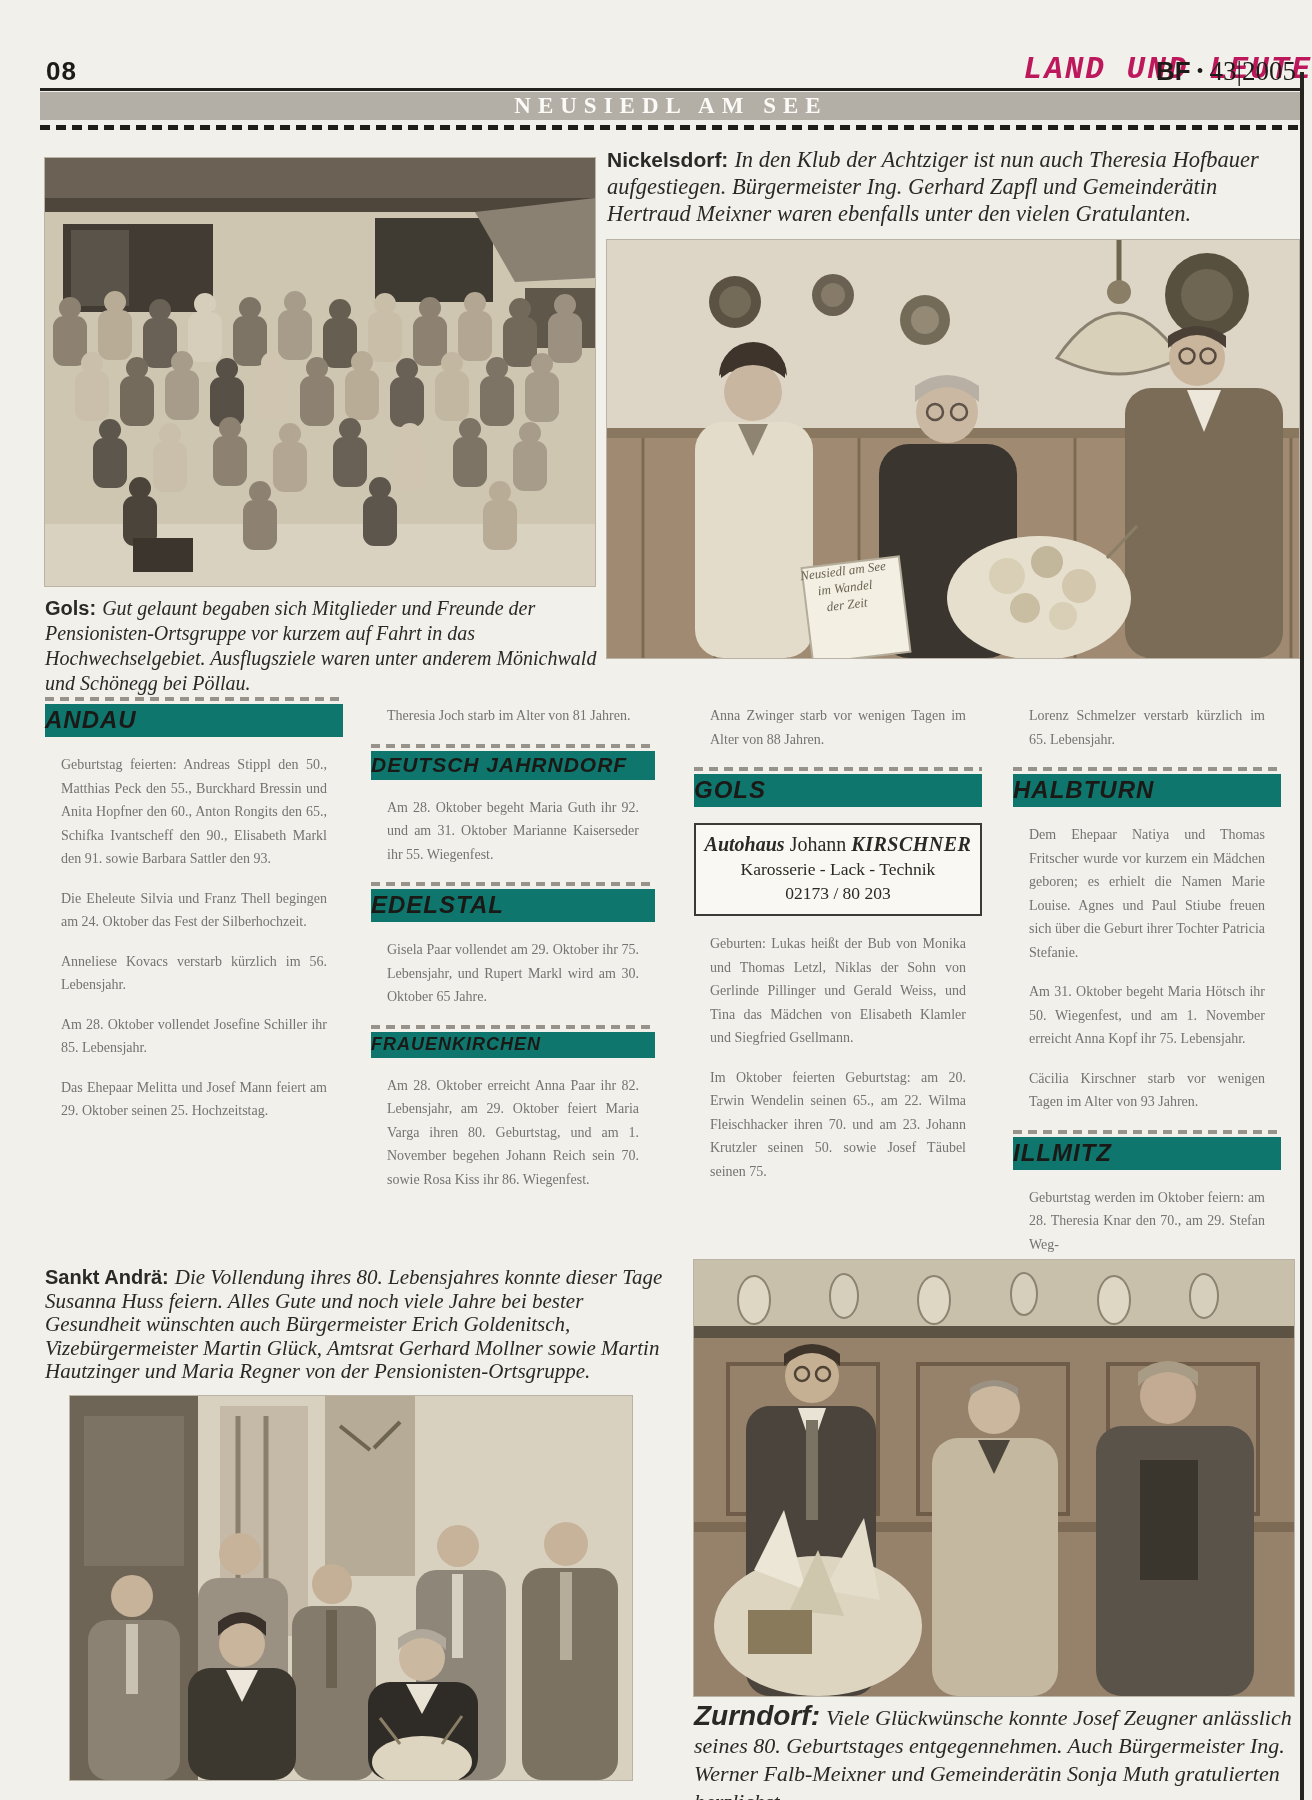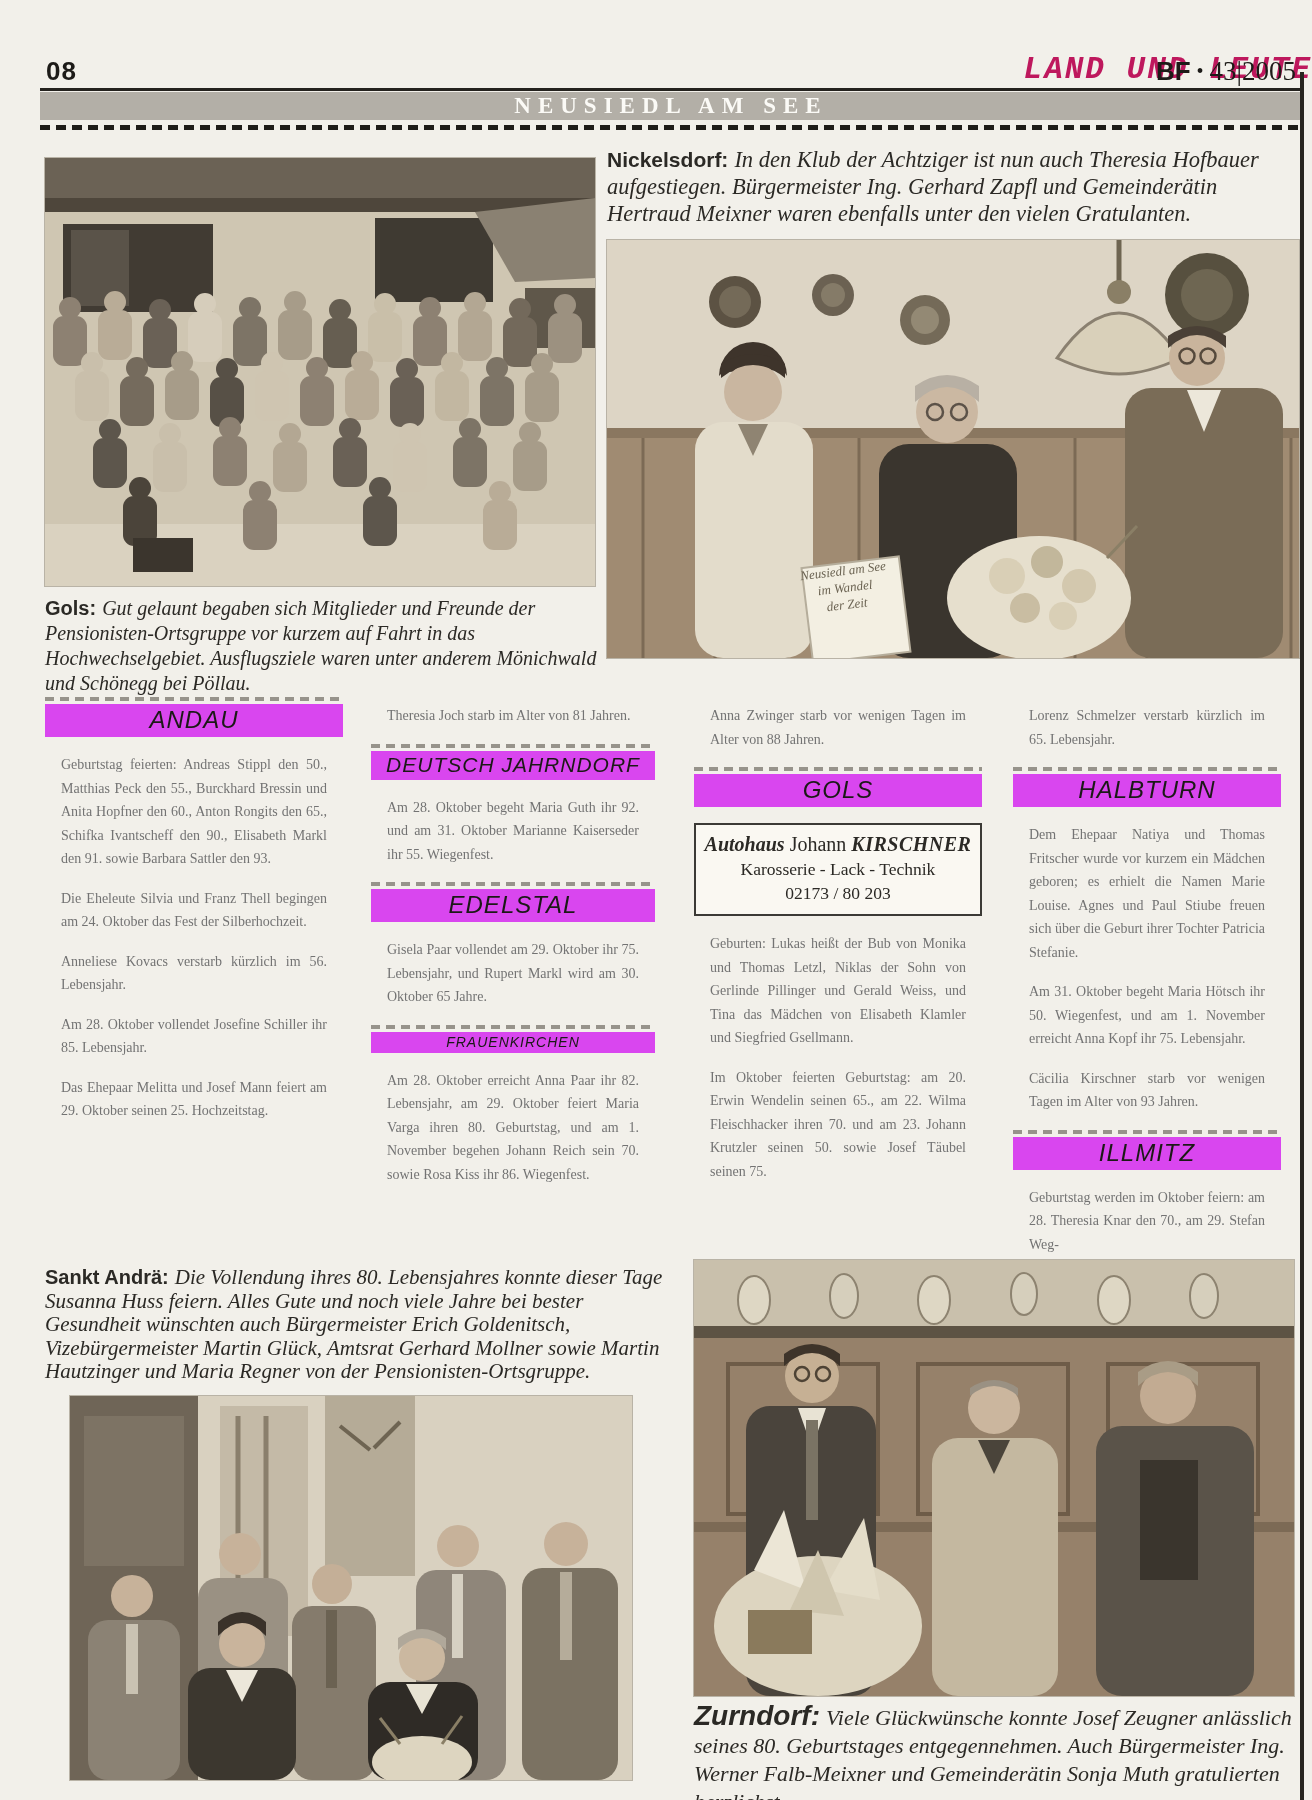--- a/index.html
+++ b/index.html
@@ -38,22 +38,22 @@
   .cap-sa{left:45px;top:1266px;width:622px;font-size:21px;line-height:23.5px;}
   .cap-sa .cap-label{font-size:20px;}
   .cap-zd{left:694px;top:1702px;width:612px;font-size:22px;line-height:28px;}
   .cap-zd .cap-label{font-size:28px;font-style:italic;}
   
   .col{position:absolute;top:690px;}
   .col p{margin:16px;font-size:14px;line-height:23.5px;text-align:justify;color:#737373;}
   .sec-head{margin:7px 0 5px;}
   .sec-head .dash{height:4px;margin-bottom:3px;
     background:repeating-linear-gradient(90deg,#97938b 0 9px,transparent 9px 15px);}
-  .sec-head .band{background:#d946ef;text-align:center;padding:2px 0 3px;
-    font-family:"Liberation Sans",sans-serif;font-style:italic;font-weight:normal;
+  .sec-head .band{background:#0f766e;padding:2px 0 3px;
+    font-family:"Liberation Sans",sans-serif;font-style:italic;font-weight:bold;
     font-size:24px;letter-spacing:1px;color:#1b1916;}
   .col1{left:45px;width:298px;}
   .col2{left:371px;width:284px;top:688px;}
   .col3{left:694px;width:288px;top:688px;}
   .col4{left:1013px;width:268px;top:688px;}
   
   .ad-box{margin:16px 0 12px;border:2px solid #3c3a36;background:#faf8f2;
     padding:8px 4px 10px;text-align:center;}
   .ad-line1{font-size:20px;white-space:nowrap;}
   .ad-brand{font-weight:bold;font-style:italic;}
@@ -233,21 +233,21 @@
       <div class="band" style="font-size:21px;">DEUTSCH JAHRNDORF</div>
     </div>
     <p>Am 28. Oktober begeht Maria Guth ihr 92. und am 31. Oktober Marianne Kaiserseder ihr 55. Wiegenfest.</p>
     <div class="sec-head">
       <div class="dash"></div>
       <div class="band">EDELSTAL</div>
     </div>
     <p>Gisela Paar vollendet am 29. Oktober ihr 75. Lebensjahr, und Rupert Markl wird am 30. Oktober 65 Jahre.</p>
     <div class="sec-head">
       <div class="dash"></div>
-      <div class="band" style="font-size:14px;">FRAUENKIRCHEN</div>
+      <div class="band" style="font-size:18px;">FRAUENKIRCHEN</div>
     </div>
     <p>Am 28. Oktober erreicht Anna Paar ihr 82. Lebensjahr, am 29. Oktober feiert Maria Varga ihren 80. Geburtstag, und am 1. November begehen Johann Reich sein 70. sowie Rosa Kiss ihr 86. Wiegenfest.</p>
   </section>
 
   <section class="col col3">
     <p>Anna Zwinger starb vor wenigen Tagen im Alter von 88 Jahren.</p>
     <div class="sec-head">
       <div class="dash"></div>
       <div class="band">GOLS</div>
     </div>

